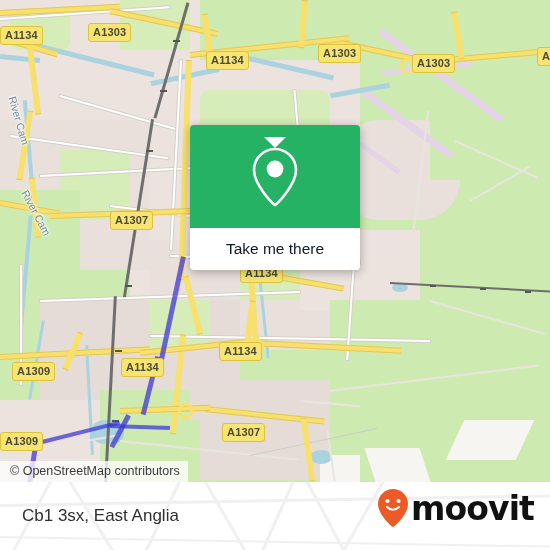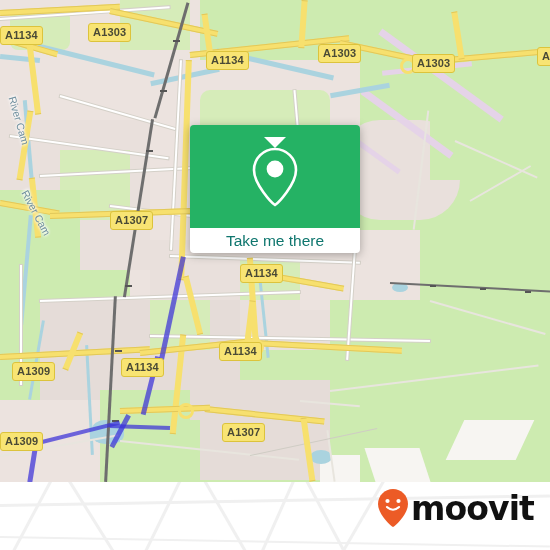--- a/index.html
+++ b/index.html
@@ -68,23 +68,23 @@
   
   #popup{
     position:absolute;left:190px;top:125px;width:170px;
     filter:drop-shadow(0 2px 5px rgba(0,0,0,.30));
   }
   #popup-head{
     height:103px;background:#25b264;border-radius:4px 4px 0 0;
     display:flex;align-items:center;justify-content:center;
   }
   #popup-foot{
-    height:25px;background:#ffffff;border-radius:0 0 4px 4px;
+    height:42px;background:#ffffff;border-radius:0 0 4px 4px;
     display:flex;align-items:center;justify-content:center;
-    color:#0f766e;font-size:15.5px;
+    color:#0f172a;font-size:15.5px;
   }
   #popup-tip{
     position:absolute;left:50%;margin-left:-11px;top:137px;
     width:0;height:0;border-left:11px solid transparent;
     border-right:11px solid transparent;border-top:11px solid #ffffff;
   }
 
   
   #footer{
     position:absolute;left:0;top:482px;width:550px;height:68px;
@@ -257,20 +257,21 @@
       <div class="shield" style="left:537px;top:47px;">A1303</div>
       <div class="shield" style="left:110px;top:211px;">A1307</div>
       <div class="shield" style="left:240px;top:264px;">A1134</div>
       <div class="shield" style="left:219px;top:342px;">A1134</div>
       <div class="shield" style="left:12px;top:362px;">A1309</div>
       <div class="shield" style="left:121px;top:358px;">A1134</div>
       <div class="shield" style="left:0px;top:432px;">A1309</div>
       <div class="shield" style="left:222px;top:423px;">A1307</div>
     </div>
 
+    <div id="attrib">© OpenStreetMap contributors</div>
 
     <div id="popup">
       <div id="popup-head">
         <svg width="48" height="62" viewBox="0 0 48 62">
           <path d="M24 3 C12.4 3 3 12.4 3 24 c0 14.5 18 33 21 35 3-2 21-20.5 21-35 C45 12.4 35.6 3 24 3 Z" fill="none" stroke="#ffffff" stroke-width="2.6"></path>
           <circle cx="24" cy="23" r="8.4" fill="#ffffff"></circle>
         </svg>
       </div>
       <div id="popup-foot">
         <span>Take me there</span>
@@ -284,20 +285,21 @@
     <div class="wm" style="left:30px;top:-10px;width:3px;height:90px;transform:rotate(28deg);"></div>
     <div class="wm" style="left:90px;top:-10px;width:3px;height:90px;transform:rotate(-32deg);"></div>
     <div class="wm" style="left:160px;top:-6px;width:3px;height:85px;transform:rotate(26deg);"></div>
     <div class="wm" style="left:225px;top:-8px;width:3px;height:90px;transform:rotate(-30deg);"></div>
     <div class="wm" style="left:275px;top:-8px;width:3px;height:90px;transform:rotate(24deg);"></div>
     <div class="wm" style="left:325px;top:-6px;width:3px;height:85px;transform:rotate(-28deg);"></div>
     <div class="wm" style="left:360px;top:-8px;width:3px;height:90px;transform:rotate(30deg);"></div>
     <div class="wm" style="left:0;top:22px;width:550px;height:3px;transform:rotate(-1deg);"></div>
     <div class="wm" style="left:0;top:54px;width:550px;height:2px;transform:rotate(1deg);"></div>
 
+    <div id="footer-text">Cb1 3sx, East Anglia</div>
 
     <div id="logo">
       <svg width="32" height="40" viewBox="0 0 32 40">
         <path d="M16 1 C7.7 1 1 7.7 1 16 c0 10 12 21.5 15 23 3-1.5 15-13 15-23 C31 7.7 24.3 1 16 1 Z" fill="#ec5b26"></path>
         <circle cx="10.5" cy="13" r="2.1" fill="#ffffff"></circle>
         <circle cx="21.5" cy="13" r="2.1" fill="#ffffff"></circle>
         <path d="M10 19 q6 5.5 12 0" fill="none" stroke="#ffffff" stroke-width="2.1" stroke-linecap="round"></path>
       </svg>
       <span id="logo-word">moovit</span>
     </div>

